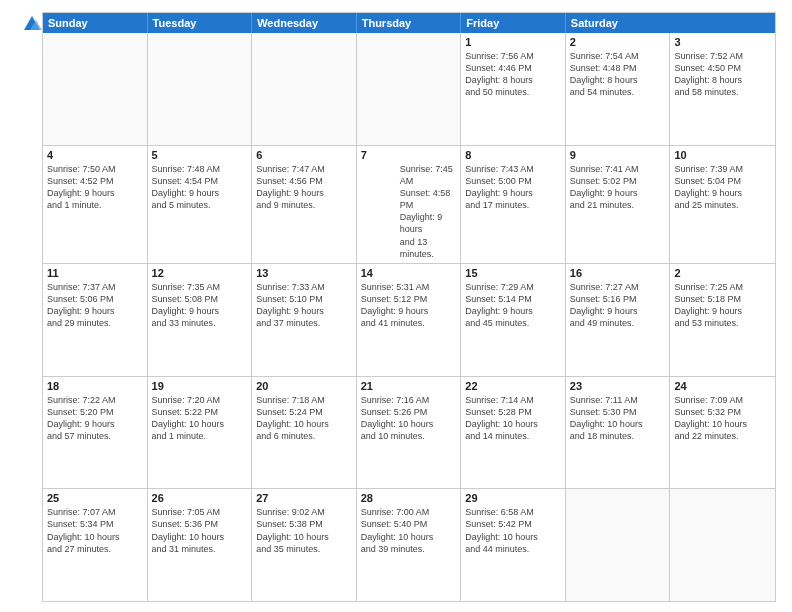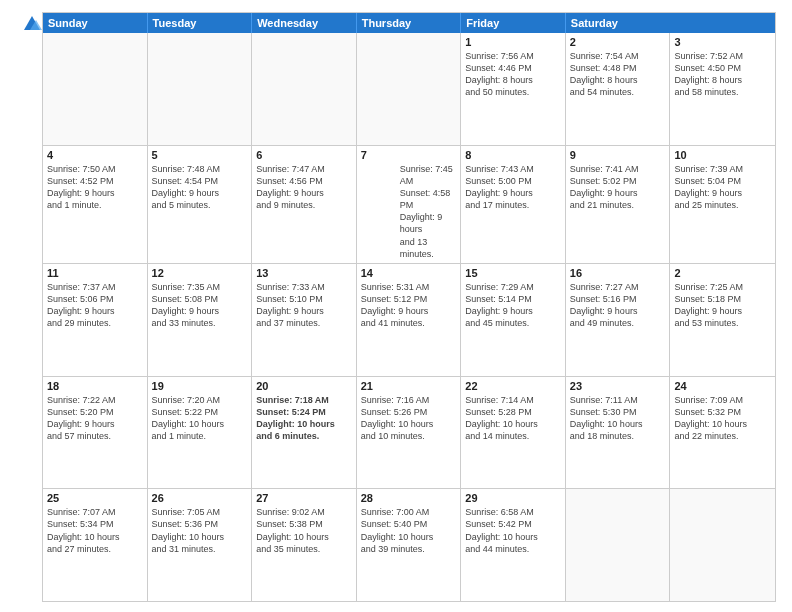--- a/index.html
+++ b/index.html
@@ -287,21 +287,21 @@
           </div>
           <div class="cal-cell">
             <div class="day-num">19</div>
             <div class="cell-info" style="white-space: pre-line;">Sunrise: 7:20 AM
 Sunset: 5:22 PM
 Daylight: 10 hours
 and 1 minute.</div>
           </div>
           <div class="cal-cell">
             <div class="day-num">20</div>
-            <div class="cell-info" style="white-space: pre-line; font-weight: bold;">Sunrise: 7:18 AM
+            <div class="cell-info" style="white-space: pre-line;">Sunrise: 7:18 AM
 Sunset: 5:24 PM
 Daylight: 10 hours
 and 6 minutes.</div>
           </div>
           <div class="cal-cell">
             <div class="day-num">21</div>
             <div class="cell-info" style="white-space: pre-line;">Sunrise: 7:16 AM
 Sunset: 5:26 PM
 Daylight: 10 hours
 and 10 minutes.</div>

